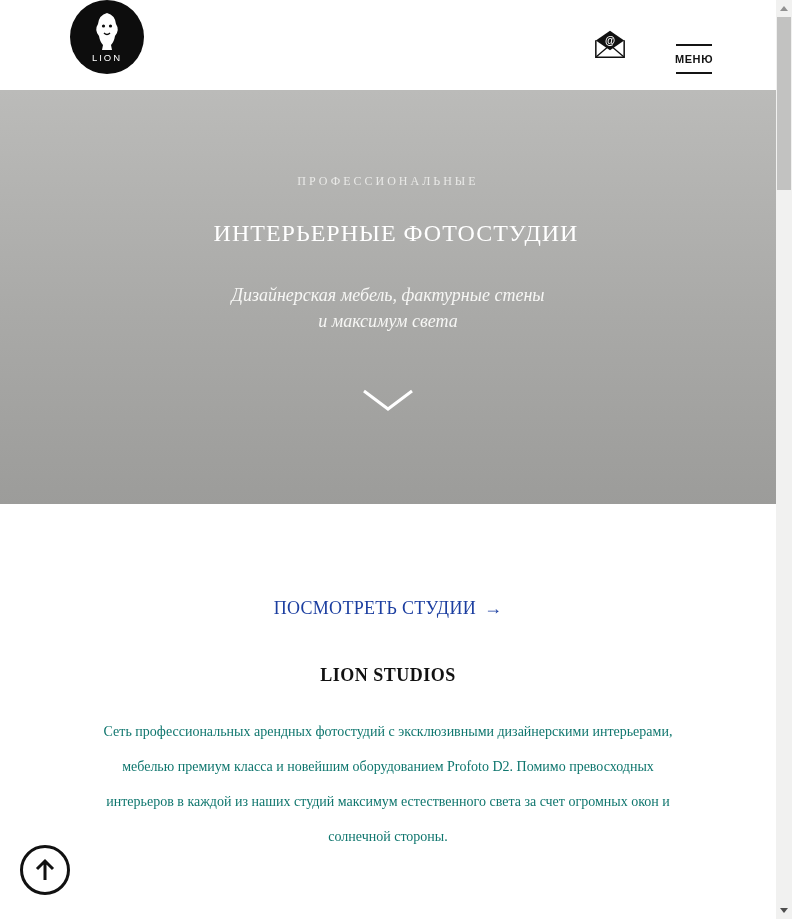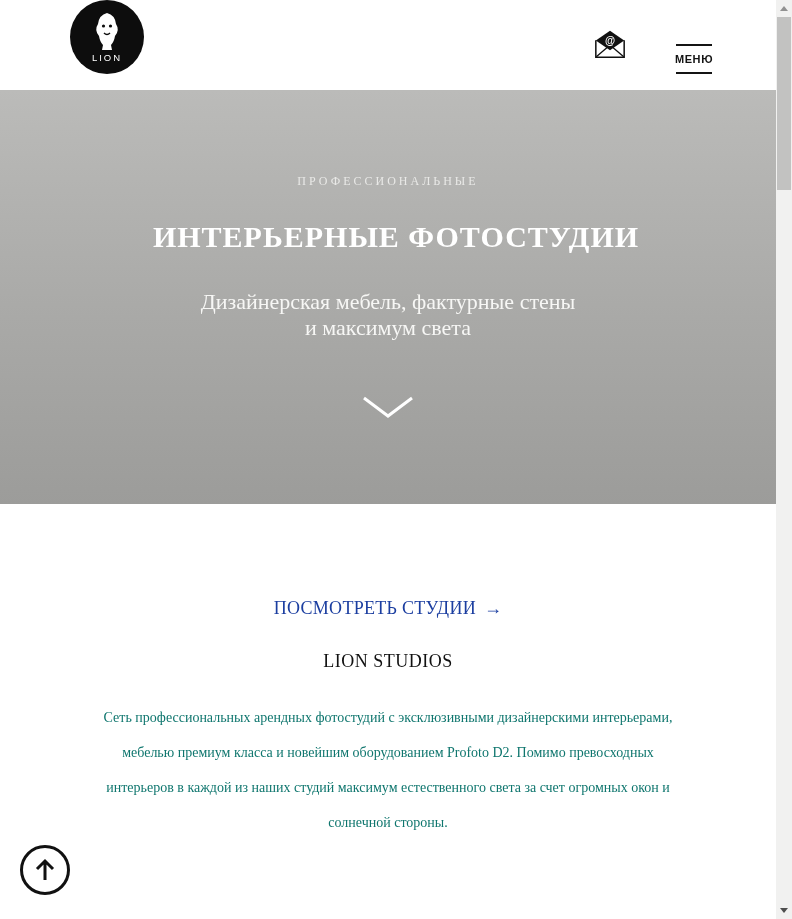--- a/index.html
+++ b/index.html
@@ -27,37 +27,37 @@
   .hero {
     position: relative; width: 100%; height: 414px;
     background: linear-gradient(180deg, #bbbbb9 0%, #a9a9a7 55%, #9c9c9a 100%);
     text-align: center; overflow: hidden;
   }
   .hero .eyebrow {
     padding-top: 84px; font-size: 12px; letter-spacing: 3px;
     color: #e9e9e7; font-weight: 400; height: auto;
   }
   .hero h1 {
-    margin-top: 31px; font-size: 30px; font-weight: 700; letter-spacing: 1px;
+    margin-top: 31px; font-size: 24px; font-weight: 400; letter-spacing: 1px;
     color: #ffffff;
     padding-left: 16px;
   }
   .hero .subtitle {
-    margin-top: 35px; font-size: 22px; line-height: 26px; color: #f7f7f5; font-weight: 400;
+    margin-top: 35px; font-size: 18px; line-height: 26px; color: #f7f7f5; font-weight: 400; font-style: italic;
   }
   .hero .chevron { margin-top: 55px; display: inline-block; cursor: pointer; }
 
   
   .intro { text-align: center; }
   .view-link {
     display: inline-block; margin-top: 94px; font-size: 18px;
     color: #1b3ea0; text-decoration: none; cursor: pointer; letter-spacing: 0.3px;
   }
   .view-link .arrow { margin-left: 8px; }
-  .intro h2 { margin-top: 32px; font-size: 18px; font-weight: 400; letter-spacing: 0.5px; color: #111; }
+  .intro h2 { margin-top: 46px; font-size: 18px; font-weight: 700; letter-spacing: 0.5px; color: #111; }
   .intro p {
     width: 600px; margin: 28px auto 0 auto; font-size: 14px; line-height: 35px; color: #0f766e;
   }
 
   
   .scroll-top {
     position: absolute; left: 20px; top: 845px; width: 50px; height: 50px;
     border: 3.5px solid #111; border-radius: 50%; background: #fff;
     display: flex; align-items: center; justify-content: center; cursor: pointer; z-index: 5;
   }

